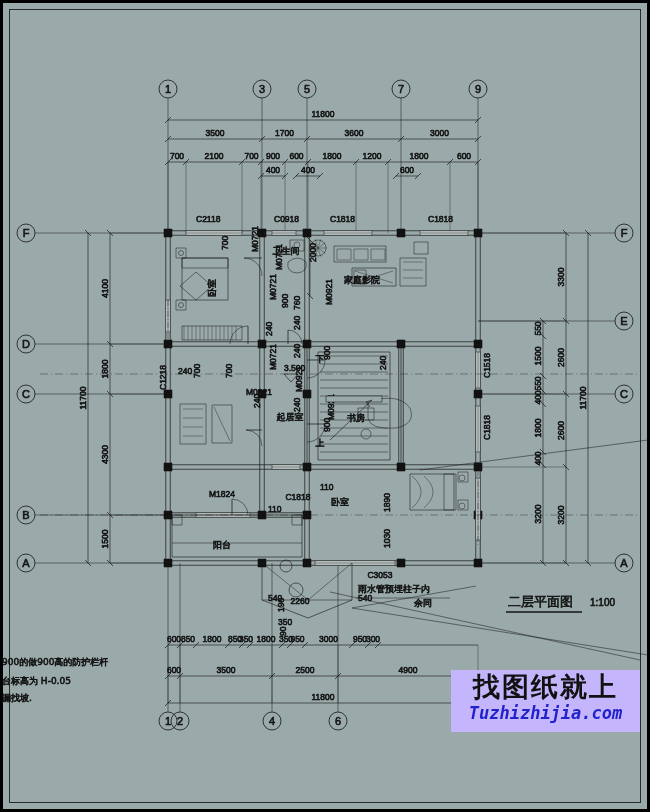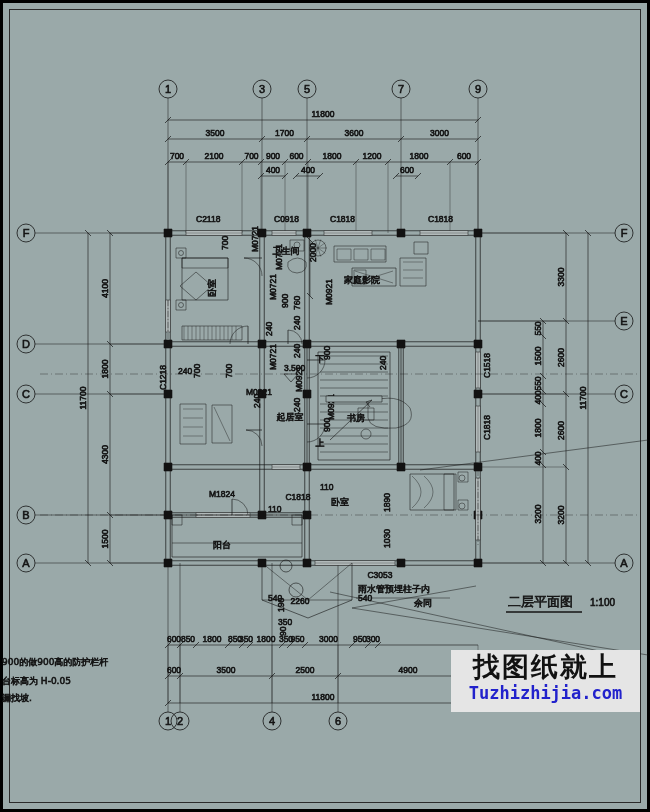--- a/index.html
+++ b/index.html
@@ -10,25 +10,25 @@
   .svgwrap{position:absolute;left:0;top:0;width:650px;height:812px;}
   svg{display:block;}
   .dim{font-family:"Liberation Sans",sans-serif;font-size:8.5px;fill:#111;}
   .dimv{font-family:"Liberation Sans",sans-serif;font-size:8.5px;fill:#111;}
   .cnlbl{font-family:"DejaVu Sans",sans-serif;font-size:9px;fill:#111;}
   .win{font-family:"Liberation Sans",sans-serif;font-size:8.5px;fill:#111;}
   .axlbl{font-family:"Liberation Sans",sans-serif;font-size:11px;fill:#111;text-anchor:middle;}
   .ttl{font-family:"DejaVu Sans",sans-serif;font-size:13px;fill:#111;}
   .ttl2{font-family:"Liberation Sans",sans-serif;font-size:10px;fill:#111;}
   .note{font-family:"DejaVu Sans",sans-serif;font-size:9px;fill:#111;}
-  .wm-box{position:absolute;left:451px;top:650px;width:189px;height:62px;background:#e5e5e5;}
+  .wm-box{position:absolute;left:451px;top:670px;width:189px;height:62px;background:#c4b5fd;}
   .wm-cn{font-family:"DejaVu Sans",sans-serif;font-size:27px;font-weight:bold;color:#111;
          text-align:center;letter-spacing:2px;line-height:30px;padding-top:2px;}
   .wm-en{font-family:"DejaVu Sans Mono",monospace;font-size:17px;font-weight:bold;color:#2222cc;
-         text-align:center;line-height:22px;}
+         text-align:center;line-height:22px;font-style:italic;}
   line,polyline,polygon,path,rect,circle{vector-effect:non-scaling-stroke;}
 </style>
 </head>
 <body>
 
 <div id="sheet">
   <div id="inner"></div>
 </div>
 
 <div class="svgwrap">

